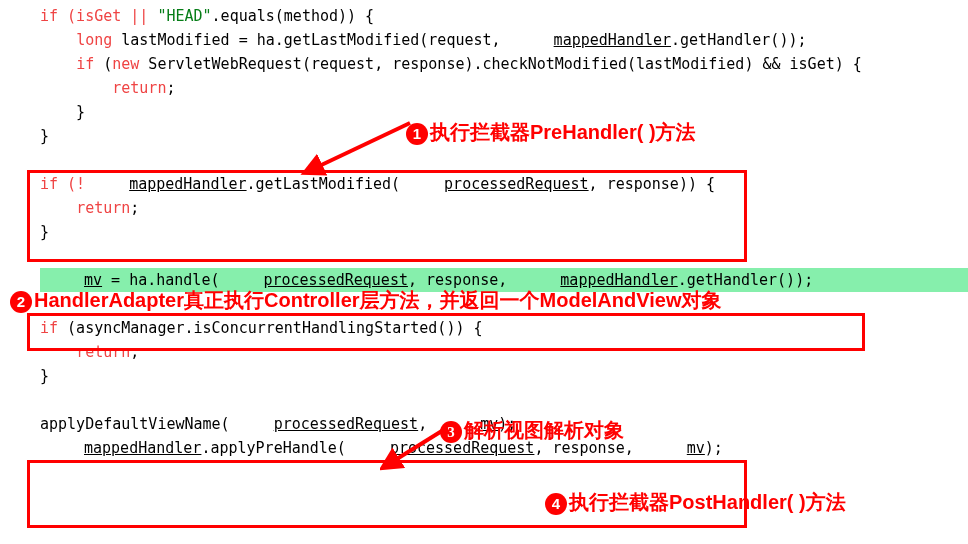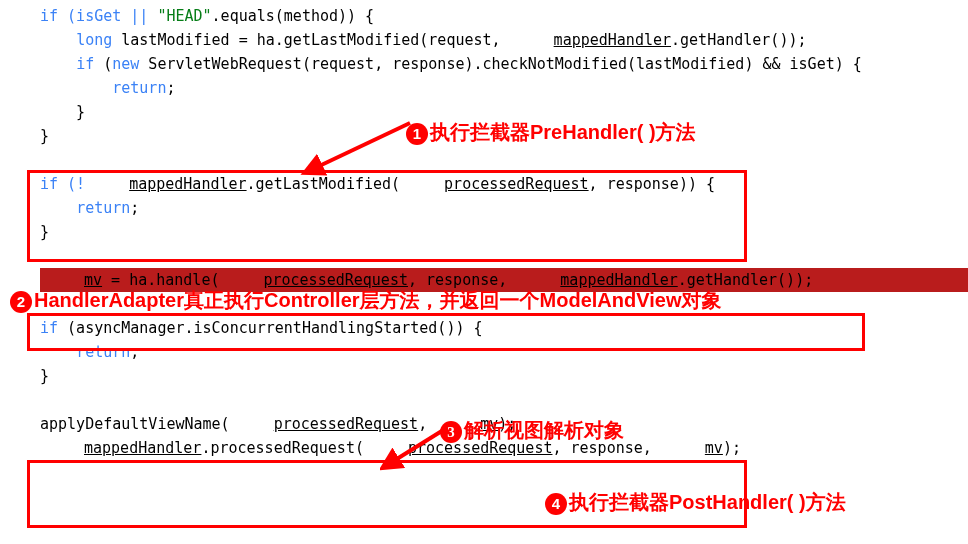--- a/index.html
+++ b/index.html
@@ -10,21 +10,21 @@
     width: 968px;
     height: 544px;
     position: relative;
     overflow: hidden;
     line-height: 1.6;
   }
   .code-area {
     padding: 4px 0 0 40px;
     white-space: pre;
   } 
-  .kw-blue { color: #3b82f6; font-weight: normal; }
+  .kw-blue { color: #ef4444; font-weight: normal; }
   .str { color: #067d17; }
   .underlined { text-decoration: underline; padding-left: 44px; }
 
   .redbox {
     position: absolute;
     border: 3px solid #ff0000;
     background: transparent;
   }
   .annotation {
     position: absolute;
@@ -46,21 +46,21 @@
     font-size: 15px;
     font-weight: bold;
     vertical-align: middle;
     margin-right: 2px;
   }
   .arrow {
     position: absolute;
     pointer-events: none;
   }
   .highlight-line {
-    background: #b91c1c;
+    background: #86efac;
     display: inline-block;
     width: 100%;
   }
 </style>
 </head>
 <body>
 
 <div class="code-area"><span><span class="kw-blue">if (isGet || </span><span class="str">"HEAD"</span><span>.equals(method)) {</span></span>
 <span><span>    </span><span class="kw-blue">long</span><span> lastModified = ha.getLastModified(request, </span><span class="underlined">mappedHandler</span><span>.getHandler());</span></span>
 <span><span>    </span><span class="kw-blue">if</span><span> (</span><span class="kw-blue">new</span><span> ServletWebRequest(request, response).checkNotModified(lastModified) &amp;&amp; isGet) {</span></span>
@@ -72,21 +72,21 @@
 <span><span>    </span><span class="kw-blue">return</span><span>;</span></span>
 <span>}</span>
 <span></span>
 <span class="highlight-line"><span class="underlined">mv</span><span> = ha.handle(</span><span class="underlined">processedRequest</span><span>, response, </span><span class="underlined">mappedHandler</span><span>.getHandler());</span></span>
 <span></span>
 <span><span class="kw-blue">if</span><span> (asyncManager.isConcurrentHandlingStarted()) {</span></span>
 <span><span>    </span><span class="kw-blue">return</span><span>;</span></span>
 <span>}</span>
 <span></span>
 <span><span>applyDefaultViewName(</span><span class="underlined">processedRequest</span><span>, </span><span class="underlined">mv</span><span>);</span></span>
-<span><span class="underlined">mappedHandler</span><span>.processedRequest(</span><span class="underlined">processedRequest</span><span>, response, </span><span class="underlined">mv</span><span>);</span></span>
+<span><span class="underlined">mappedHandler</span><span>.applyPreHandle(</span><span class="underlined">processedRequest</span><span>, response, </span><span class="underlined">mv</span><span>);</span></span>
 </div>
 
 <div class="redbox" style="left:27px; top:170px; width:720px; height:92px;"></div>
 <div class="redbox" style="left:27px; top:313px; width:838px; height:38px;"></div>
 <div class="redbox" style="left:27px; top:460px; width:720px; height:68px;"></div>
 
 <div class="annotation" style="left:406px; top:116px;">
   <span class="badge">1</span><span>执行拦截器PreHandler( )方法</span>
 </div>
 

